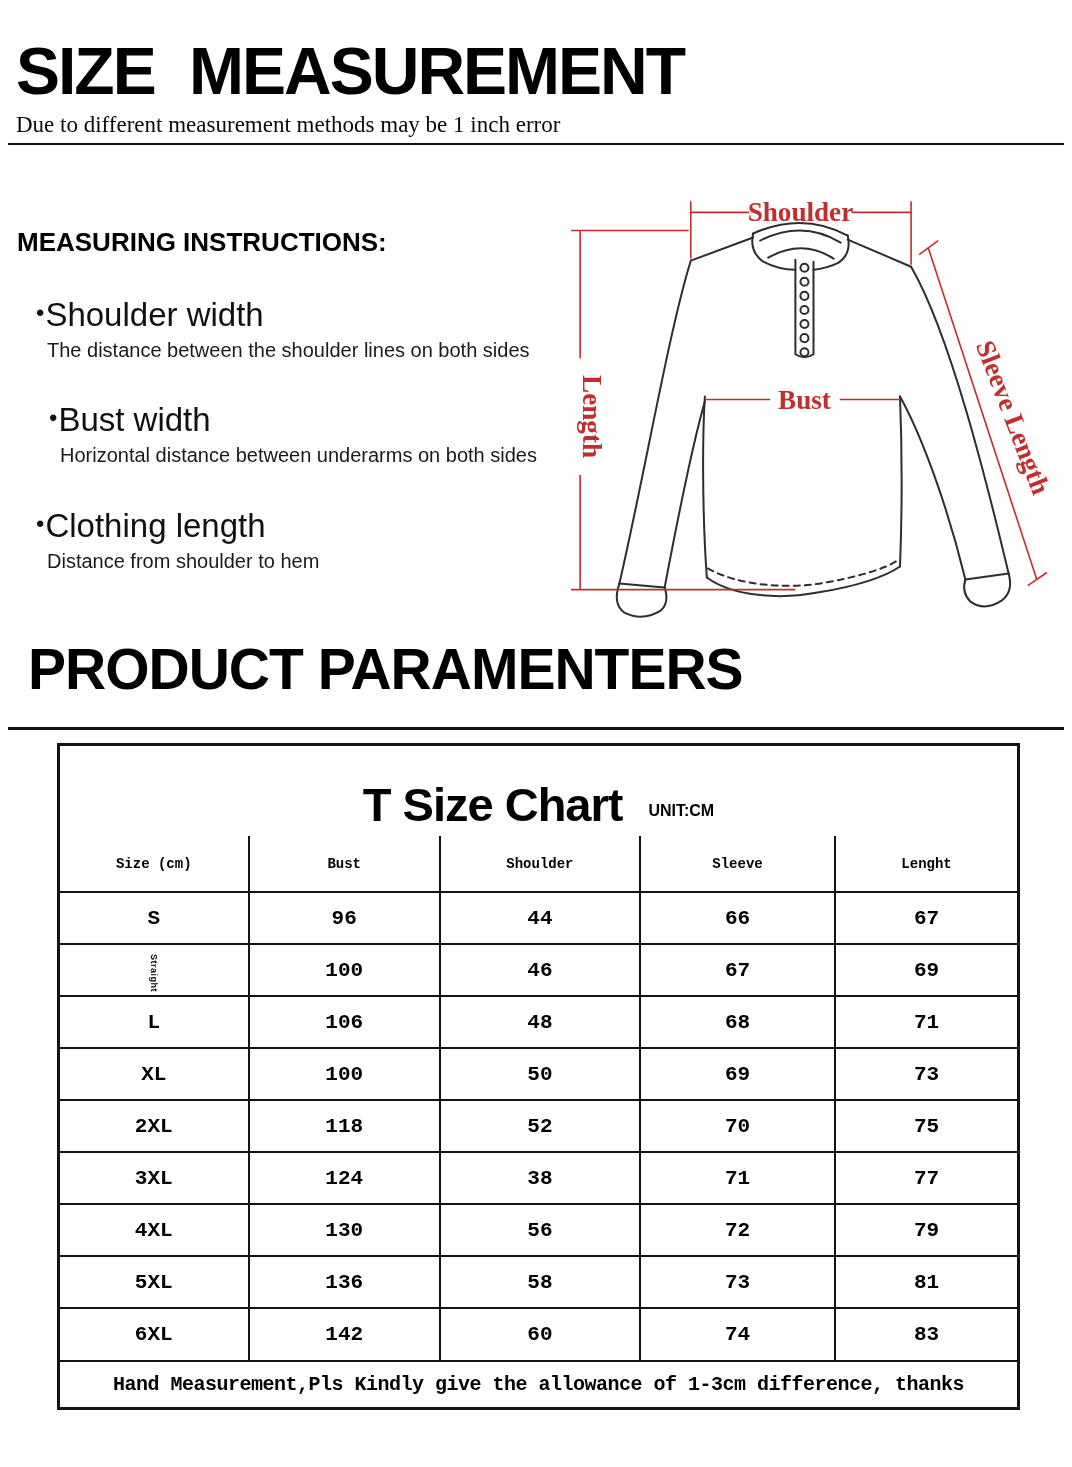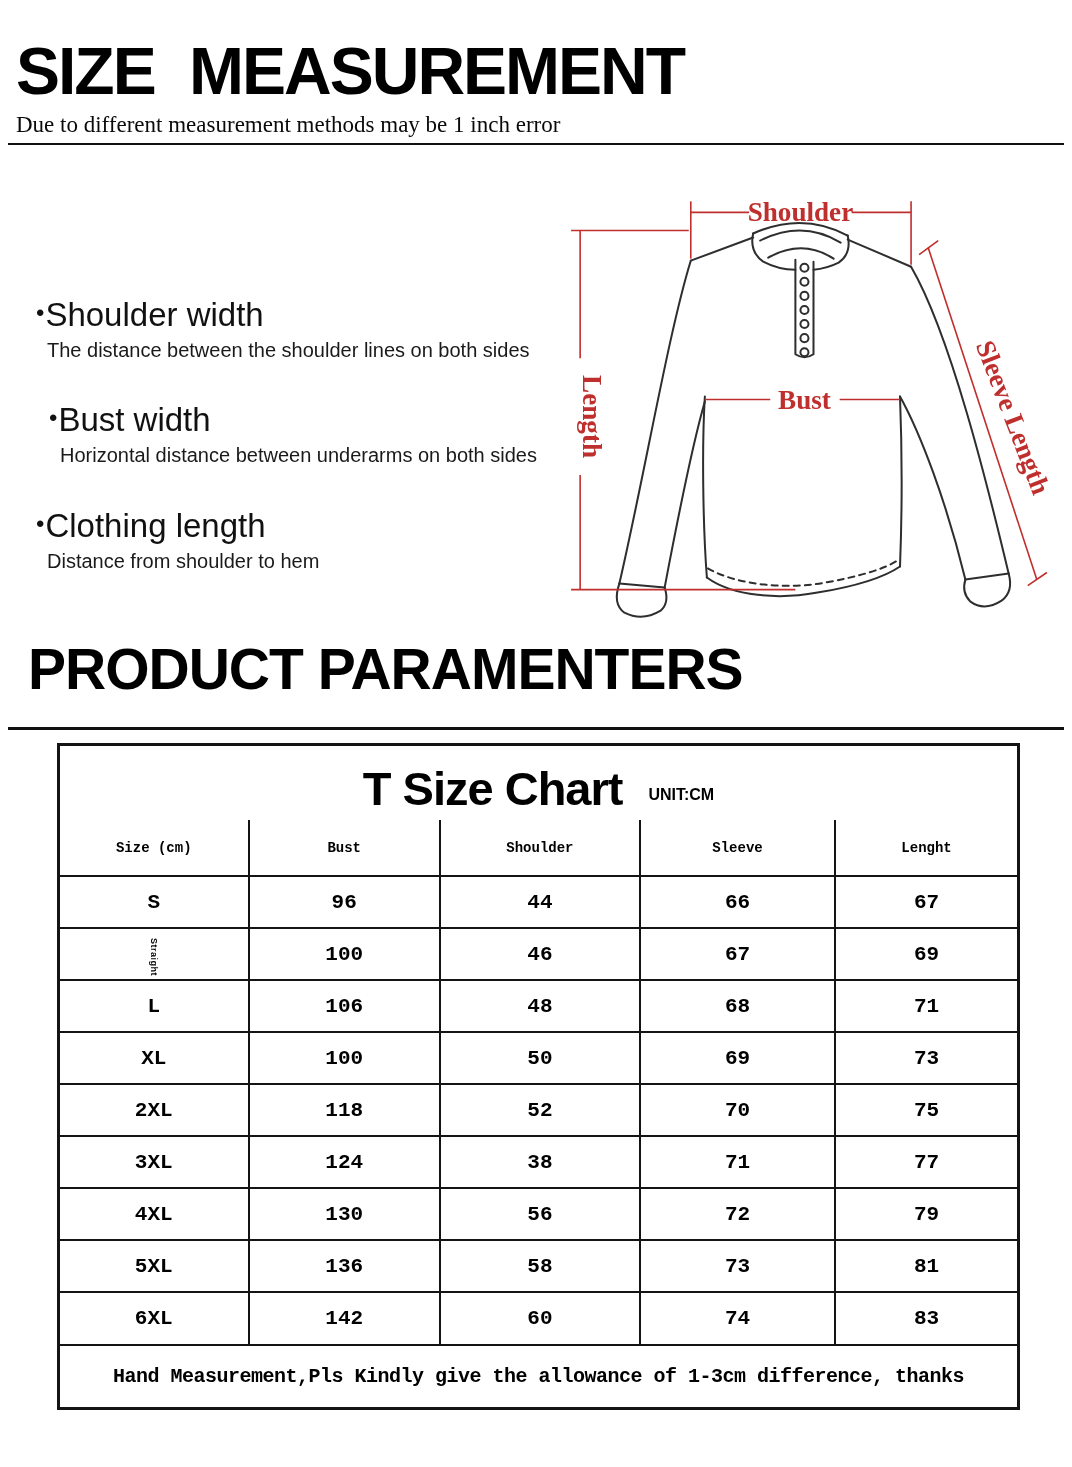--- a/index.html
+++ b/index.html
@@ -53,20 +53,21 @@
   
   .chart-box {
     position:absolute; left:57px; top:743px; width:963px; height:667px;
     border:3px solid #141414; background:#fff;
     display:flex; flex-direction:column;
   }
   .chart-title-band {
     height:74px; flex:0 0 auto;
     display:flex; align-items:center; justify-content:center; gap:26px;
     padding-top:10px;
+    margin-top:16px;
   }
   .chart-title {
     font-size:47px; font-weight:900; letter-spacing:-1px;
     font-family:"Liberation Sans", sans-serif;
   }
   .chart-unit {
     font-size:16px; font-weight:800; margin-top:14px;
     font-family:"Liberation Sans", sans-serif;
   }
   table.size-table {
@@ -98,20 +99,21 @@
 </style>
 </head>
 <body>
 
 <div class="page">
 
   <div class="main-title">SIZE MEASUREMENT</div>
   <div class="subtitle">Due to different measurement methods may be 1 inch error</div>
   <div class="rule-1"></div>
 
+  <div class="instr-heading">MEASURING INSTRUCTIONS:</div>
 
   <div class="instr-item i0">
     <div class="instr-term"><span class="instr-bullet">•</span><span>Shoulder width</span></div>
     <div class="instr-desc">The distance between the shoulder lines on both sides</div>
   </div>
   <div class="instr-item i1">
     <div class="instr-term"><span class="instr-bullet">•</span><span>Bust width</span></div>
     <div class="instr-desc">Horizontal distance between underarms on both sides</div>
   </div>
   <div class="instr-item i2">

